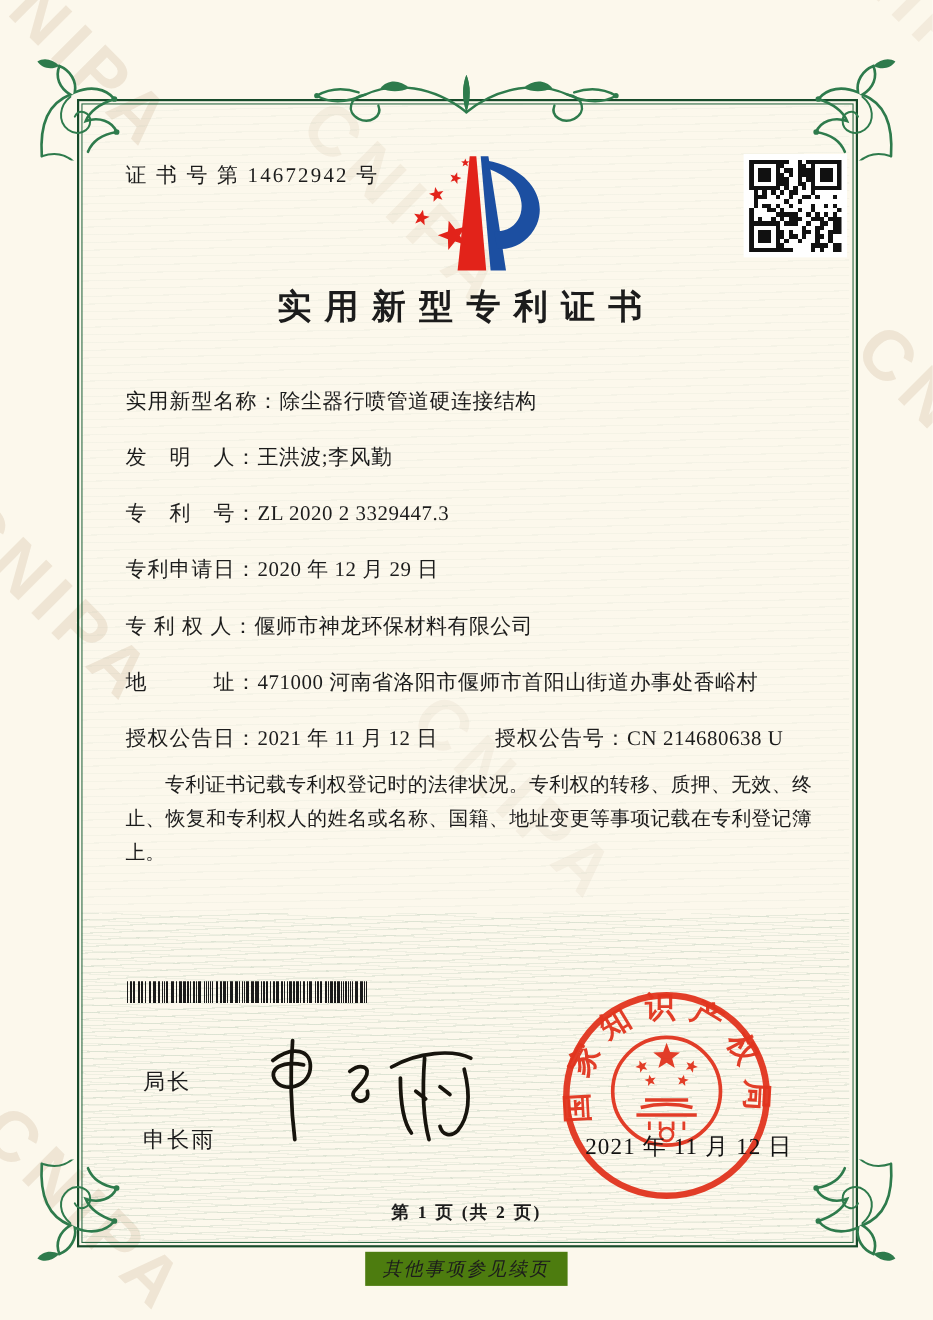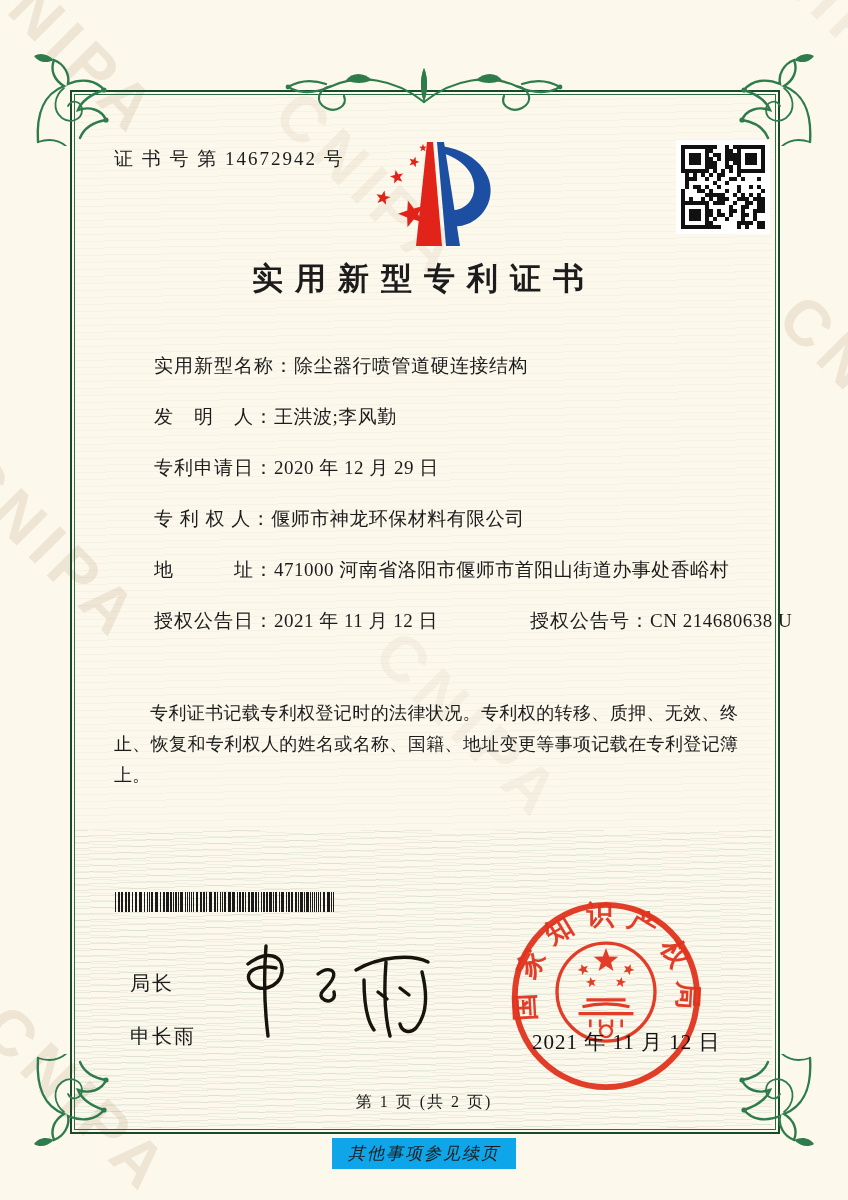--- a/index.html
+++ b/index.html
@@ -51,46 +51,46 @@
   .logo{position:absolute; left:356px; top:136px;}
   .qr-box{position:absolute; left:676px; top:140px; width:94px; height:94px; background:#fff;
           display:flex; align-items:center; justify-content:center;}
   .title{
     position:absolute; left:0; top:258px; width:100%; text-align:center;
     font-size:31px; font-weight:bold; letter-spacing:12px;
   }
   
   .fields{position:absolute; left:114px; top:352px; width:630px; font-size:19px;}
   .field-row{height:28px; line-height:28px; margin-bottom:23px; white-space:nowrap;}
-  .field-label{letter-spacing:1px;margin-left:40px;}
+  .field-label{letter-spacing:1px;}
   .field-value{letter-spacing:0.5px;text-align:right;}
   .grant-gap{display:inline-block; width:52px;}
   
   .body-text{
     position:absolute; left:114px; top:698px; width:624px;
     font-size:18px; line-height:1.73; text-align:justify;
   }
   .body-text p{margin:0; text-indent:2em;}
   
   .barcode-box{position:absolute; left:115px; top:892px; background:transparent;}
   .sign-title{position:absolute; left:130px; top:970px; font-family:Liberation Mono, monospace; font-size:20px; letter-spacing:2px;}
   .sign-name{position:absolute; left:130px; top:1002px; font-family:"DejaVu Sans", sans-serif; font-size:20px; letter-spacing:2px;margin-top:21px;}
   .sign-script{position:absolute; left:222px; top:932px;}
   .seal{position:absolute; left:508px; top:898px;}
   .seal-date{
     position:absolute; left:532px; top:1028px; font-size:21px; letter-spacing:1px;
     color:#121212; z-index:5; white-space:nowrap;
   }
   .page-info{
     position:absolute; left:0; top:1092px; width:100%; text-align:center;
-    font-size:16px; letter-spacing:2px; z-index:2;
+    font-size:16px; letter-spacing:2px; z-index:2;font-weight:bold;
   }
   .continuation{
     position:absolute; left:50%; transform:translateX(-50%); top:1138px;
-    background:#0ea5e9; padding:4px 16px; font-size:17px; letter-spacing:2px;
+    background:#4d7c0f; padding:4px 16px; font-size:17px; letter-spacing:2px;
     font-style:italic;
   }
 </style>
 </head>
 <body>
 
 <div class="page">
 
   <span class="wm wm-a">CNIPA</span>
   <span class="wm wm-b">CNIPA</span>
@@ -421,20 +421,23 @@
   <div class="title">实用新型专利证书</div>
 
   <div class="fields">
     <div class="field-row">
       <span class="field-label">实用新型名称：</span><span class="field-value">除尘器行喷管道硬连接结构</span>
     </div>
     <div class="field-row">
       <span class="field-label">发　明　人：</span><span class="field-value">王洪波;李风勤</span>
     </div>
     <div class="field-row">
+      <span class="field-label">专　利　号：</span><span class="field-value">ZL 2020 2 3329447.3</span>
+    </div>
+    <div class="field-row">
       <span class="field-label">专利申请日：</span><span class="field-value">2020 年 12 月 29 日</span>
     </div>
     <div class="field-row">
       <span class="field-label">专 利 权 人：</span><span class="field-value">偃师市神龙环保材料有限公司</span>
     </div>
     <div class="field-row">
       <span class="field-label">地　　　址：</span><span class="field-value">471000  河南省洛阳市偃师市首阳山街道办事处香峪村</span>
     </div>
     <div class="field-row">
       <span class="field-label">授权公告日：</span><span class="field-value">2021 年 11 月 12 日</span><span class="grant-gap"></span><span class="field-label">授权公告号：</span><span class="field-value">CN 214680638 U</span>

